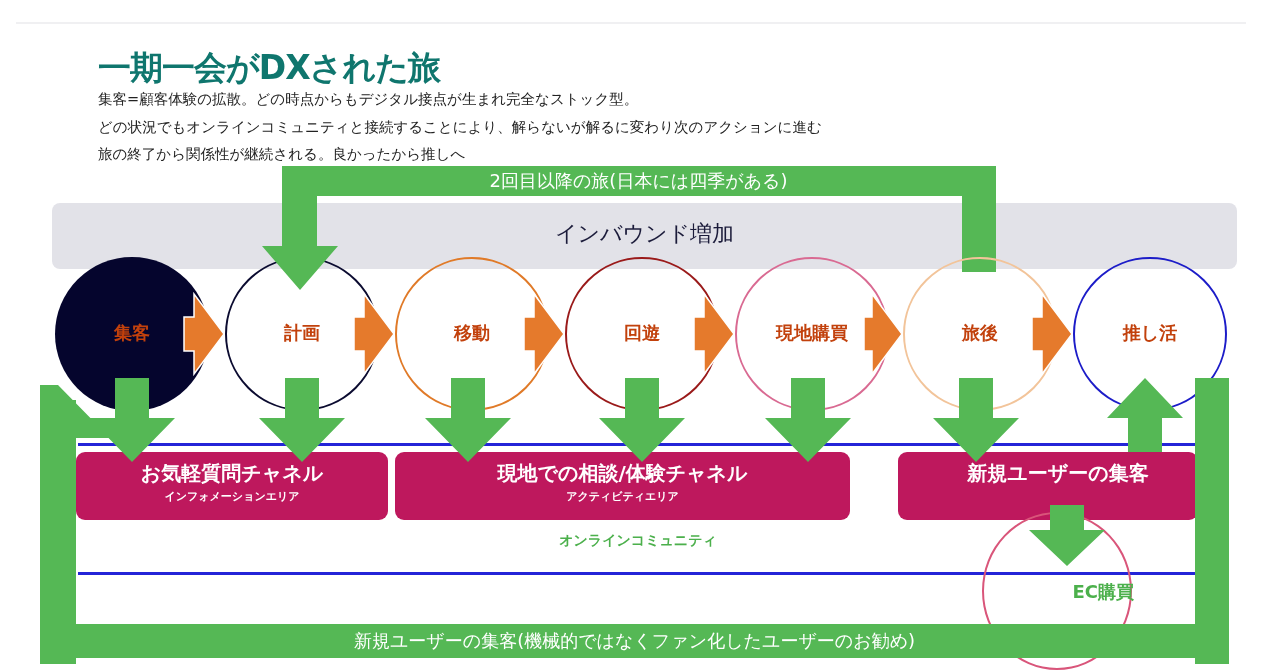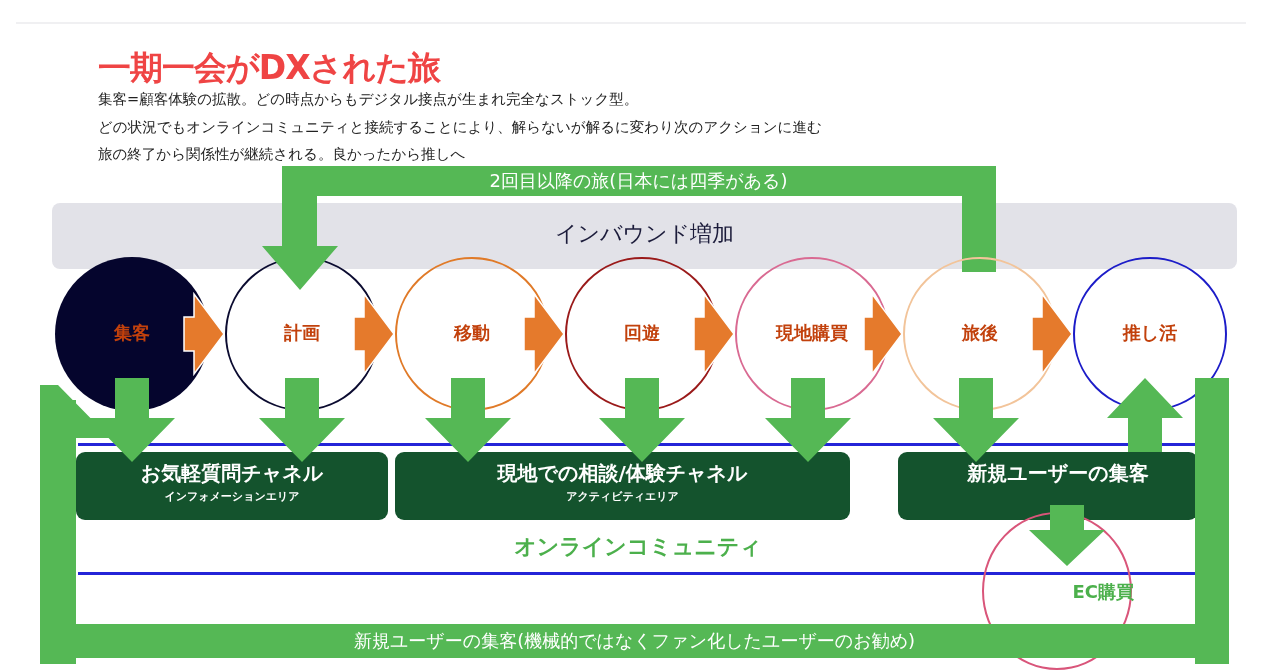--- a/index.html
+++ b/index.html
@@ -2,40 +2,40 @@
 <html><head>
 <meta charset="utf-8">
 <style>
   html, body { margin:0; padding:0; }
   body {
     width:1276px; height:670px; overflow:hidden; background:#ffffff;
     position:relative;
     font-family:"DejaVu Sans", "Liberation Sans", sans-serif;
   }
   .topline { position:absolute; left:16px; top:22px; width:1230px; height:2px; background:#f0f0f2; }
-  .title { position:absolute; left:98px; top:46px; font-size:33px; font-weight:bold; color:#ef4444; letter-spacing:-1px; white-space:nowrap; }
+  .title { position:absolute; left:98px; top:46px; font-size:33px; font-weight:bold; color:#0f766e; letter-spacing:-1px; white-space:nowrap; }
   .desc { position:absolute; left:98px; font-size:14.5px; color:#222; white-space:nowrap; }
   .d1 { top:90px; } .d2 { top:118px; } .d3 { top:145px; }
 
   .inbound { position:absolute; left:52px; top:203px; width:1185px; height:66px; background:#e2e2e8; border-radius:8px; }
   .inbound-label { position:absolute; left:0; top:203px; width:1289px; text-align:center; line-height:62px; font-size:22px; color:#1b1b3a; }
 
   .repeat-bar { position:absolute; left:282px; top:166px; width:713px; height:30px; background:#55b855; }
   .repeat-left { position:absolute; left:282px; top:166px; width:34px; height:80px; background:#55b855; }
   .repeat-right { position:absolute; left:962px; top:166px; width:34px; height:106px; background:#55b855; }
   .repeat-label { position:absolute; left:282px; top:166px; width:713px; text-align:center; line-height:30px; font-size:18px; color:#ffffff; }
 
   .circle { position:absolute; width:154px; height:154px; border-radius:50%; box-sizing:border-box; background:transparent; }
   .circle-label { position:absolute; width:154px; text-align:center; font-size:18px; font-weight:bold; color:#c2410c; }
 
   .hline { position:absolute; left:78px; width:1118px; height:3px; background:#2424d8; }
-  .channel { position:absolute; top:452px; height:68px; background:#14532d; border-radius:9px; color:#fff; text-align:center; box-sizing:border-box; }
+  .channel { position:absolute; top:452px; height:68px; background:#be185d; border-radius:9px; color:#fff; text-align:center; box-sizing:border-box; }
   .channel .main { font-size:20px; font-weight:bold; margin-top:8px; white-space:nowrap; }
   .channel .sub { font-size:11px; font-weight:bold; margin-top:2px; white-space:nowrap; }
-  .community-label { position:absolute; left:0; top:532px; width:1276px; text-align:center; font-size:22px; font-weight:bold; color:#4cb04c; }
+  .community-label { position:absolute; left:0; top:532px; width:1276px; text-align:center; font-size:14px; font-weight:bold; color:#4cb04c; }
 
   .new-bar { position:absolute; left:40px; top:624px; width:1189px; height:34px; background:#55b855; }
   .new-left { position:absolute; left:40px; top:400px; width:36px; height:264px; background:#55b855; }
   .new-right { position:absolute; left:1195px; top:378px; width:34px; height:286px; background:#55b855; }
   .new-label { position:absolute; left:40px; top:624px; width:1189px; text-align:center; line-height:34px; font-size:18px; color:#ffffff; }
 
   .ec-label { position:absolute; left:980px; top:580px; width:154px; text-align:right; font-size:18px; font-weight:bold; color:#4cb04c; }
 
   svg.overlay { position:absolute; left:0; top:0; }
 </style>

